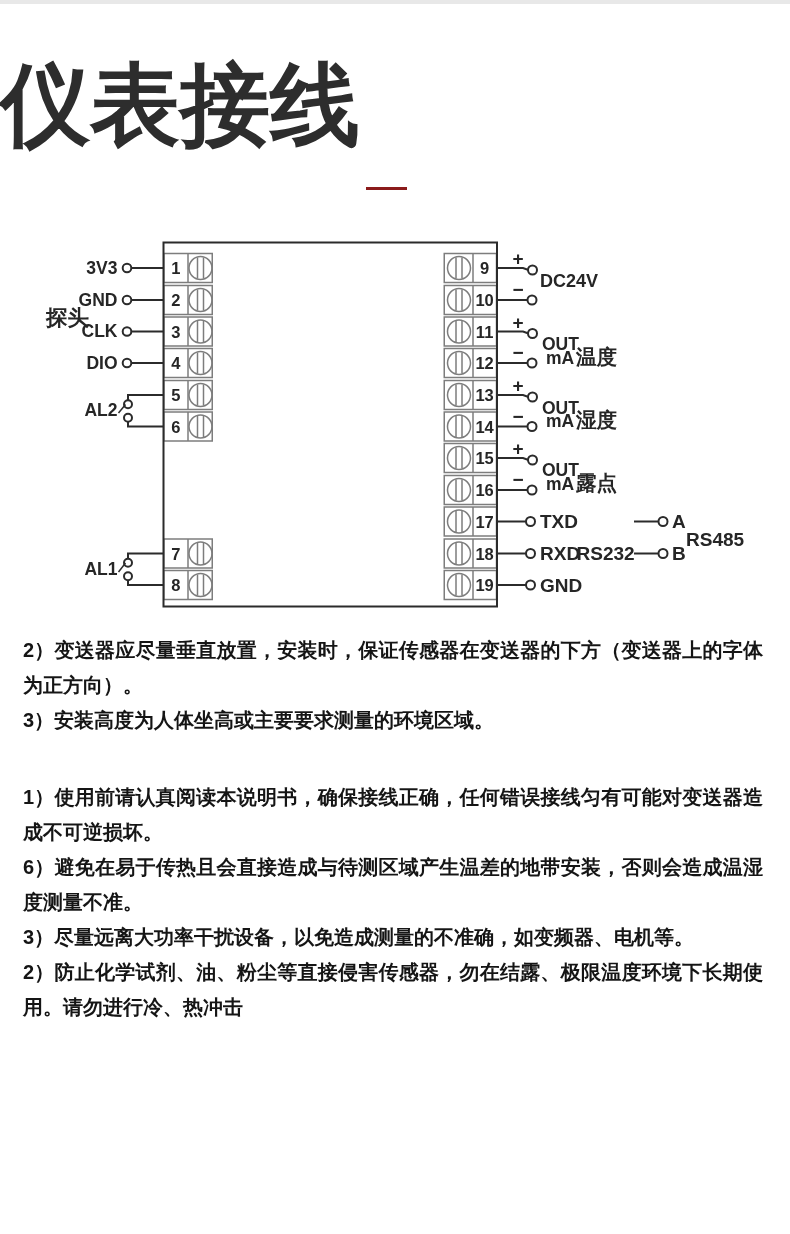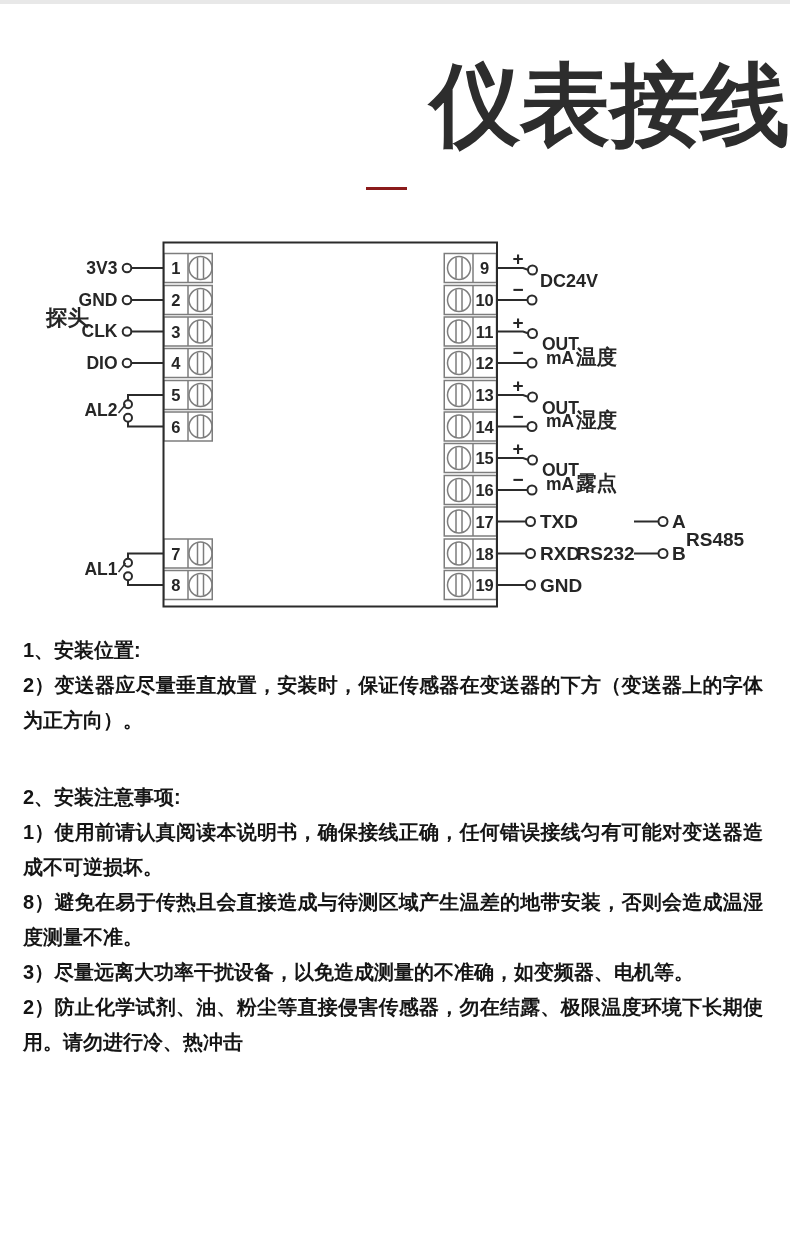--- a/index.html
+++ b/index.html
@@ -2,21 +2,21 @@
 <html><head>
 <meta charset="utf-8">
 <style>
   html,body{margin:0;padding:0;background:#fff;}
   .page{
     position:relative;width:790px;height:1234px;background:#ffffff;
     font-family:"Liberation Sans",sans-serif;overflow:hidden;
   }
   .topbar{position:absolute;left:0;top:0;width:790px;height:4px;background:var(--topbar,#e8e8e8);}
   .title{
-    position:absolute;left:0;top:58px;width:790px;text-align:right;
+    position:absolute;left:0;top:58px;width:790px;text-align:left;
     font-size:90px;line-height:94px;font-weight:bold;color:#2d2d2d;letter-spacing:0;
   }
   .title-underline{position:absolute;left:366px;top:187px;width:41px;height:3px;background:var(--accent,#8b1b1b);}
   .diagram-svg{position:absolute;left:0;top:230px;width:790px;height:400px;}
 
   .content{position:absolute;left:23px;top:633px;width:740px;color:#151515;
     font-size:20px;line-height:35px;font-weight:bold;text-align:justify;text-justify:inter-ideograph;}
   .content p{margin:0;}
   .section-2{margin-top:42px;}
 
@@ -296,24 +296,23 @@
       <path class="w" d="M634 553.5 H658"></path>
         <circle class="node" cx="663" cy="553.5" r="4.5"></circle>
       <text class="t-sig" x="672" y="528">A</text>
       <text class="t-sig" x="672" y="560">B</text>
       <text class="t-sig" x="686" y="546">RS485</text>
     </g>
   </svg>
 
   <div class="content">
     <section>
-      <p>1、安装位置:</p>
       <p>2）变送器应尽量垂直放置，安装时，保证传感器在变送器的下方（变送器上的字体为正方向）。</p>
+      <p>3）安装高度为人体坐高或主要要求测量的环境区域。</p>
     </section>
     <section class="section-2">
-      <p>2、安装注意事项:</p>
       <p>1）使用前请认真阅读本说明书，确保接线正确，任何错误接线匀有可能对变送器造成不可逆损坏。</p>
-      <p>8）避免在易于传热且会直接造成与待测区域产生温差的地带安装，否则会造成温湿度测量不准。</p>
+      <p>6）避免在易于传热且会直接造成与待测区域产生温差的地带安装，否则会造成温湿度测量不准。</p>
       <p>3）尽量远离大功率干扰设备，以免造成测量的不准确，如变频器、电机等。</p>
       <p>2）防止化学试剂、油、粉尘等直接侵害传感器，勿在结露、极限温度环境下长期使用。请勿进行冷、热冲击</p>
     </section>
   </div>
 </div>
 
 </body></html>

